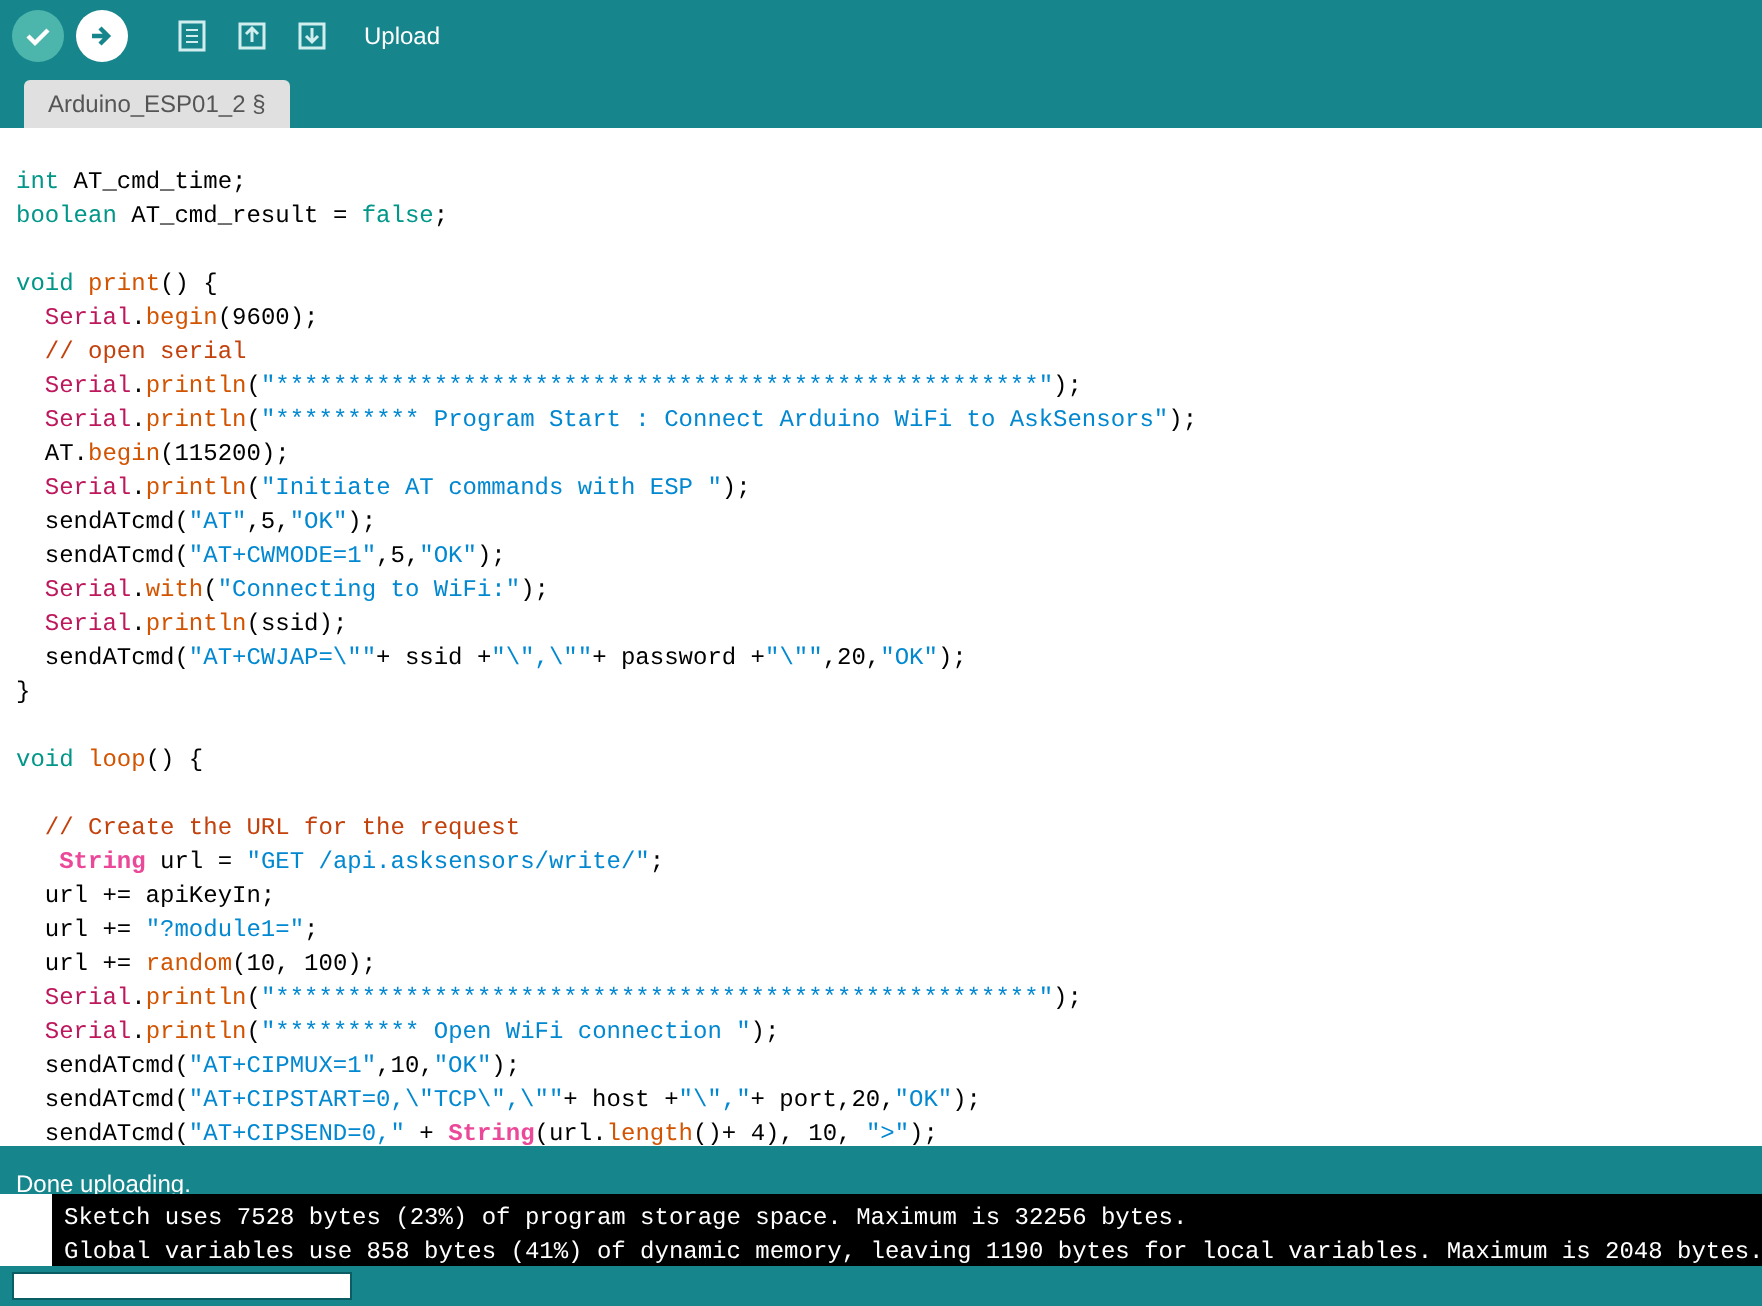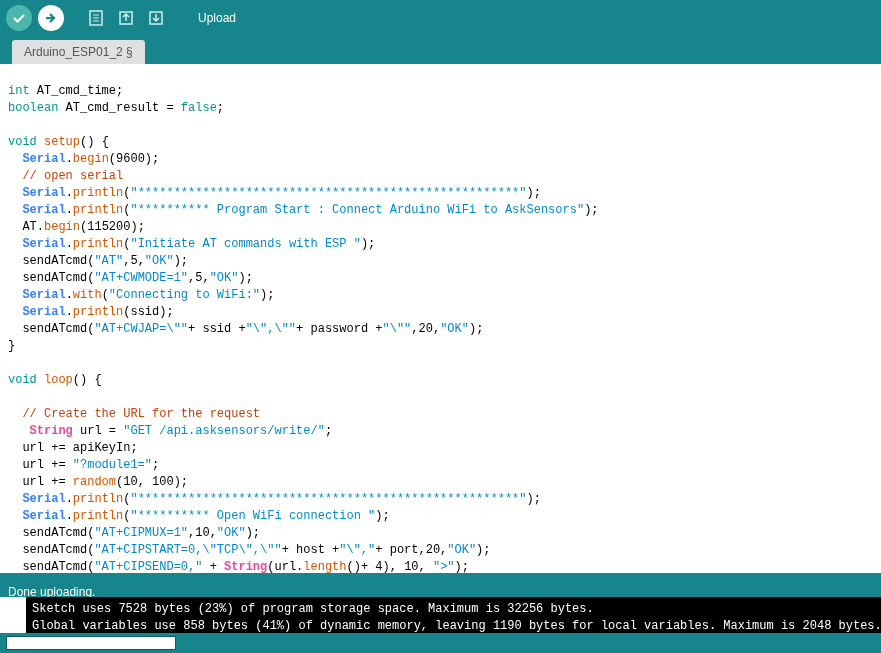--- a/index.html
+++ b/index.html
@@ -37,21 +37,21 @@
   height: 24px;
   display: flex;
   align-items: center;
   justify-content: center;
   cursor: pointer;
 }
 .toolbar-label {
   color: #fff;
   font-family: Arial, sans-serif;
   font-size: 12px;
-  margin-left: 24px;
+  margin-left: 8px;
 }
 .tabs {
   background: #17858c;
   height: 28px;
   display: flex;
   align-items: flex-end;
   padding-left: 12px;
 }
 .tab {
   background: #e0e0e0;
@@ -67,21 +67,21 @@
   flex: 1;
   background: #fff;
   padding: 19px 8px;
   overflow: auto;
   white-space: pre;
   line-height: 17px;
   font-size: 12px;
 }
 .kw-type { color: #009688; }
 .kw-bool { color: #009688; margin-top: 48px; }
-.kw-serial { color: #3b82f6; font-weight: bold; }
+.kw-serial { color: #be185d; font-weight: normal; }
 .kw-method { color: #d35400; }
 .kw-string { color: #0288d1; }
 .kw-comment { color: #c2410c; }
 .kw-cls { color: #ec4899; font-weight: bold; }
 .status-bar {
   background: #17858c;
   color: #fff;
   font-family: Arial, sans-serif;
   font-size: 12px;
   padding: 12px 8px;
@@ -150,21 +150,21 @@
   <span class="toolbar-label">Upload</span>
 </div>
 
 <div class="tabs">
   <div class="tab">Arduino_ESP01_2 §</div>
 </div>
 
 <div class="code-area" id="code-area"><span class="kw-type">int</span> AT_cmd_time;
 <span class="kw-type">boolean</span> AT_cmd_result = <span class="kw-bool">false</span>;
 
-<span class="kw-type">void</span> <span class="kw-method">setup</span>() {
+<span class="kw-type">void</span> <span class="kw-method">print</span>() {
   <span class="kw-serial">Serial</span>.<span class="kw-method">begin</span>(9600);
   <span class="kw-comment">// open serial</span>
   <span class="kw-serial">Serial</span>.<span class="kw-method">println</span>(<span class="kw-string">"*****************************************************"</span>);
   <span class="kw-serial">Serial</span>.<span class="kw-method">println</span>(<span class="kw-string">"********** Program Start : Connect Arduino WiFi to AskSensors"</span>);
   AT.<span class="kw-method">begin</span>(115200);
   <span class="kw-serial">Serial</span>.<span class="kw-method">println</span>(<span class="kw-string">"Initiate AT commands with ESP "</span>);
   sendATcmd(<span class="kw-string">"AT"</span>,5,<span class="kw-string">"OK"</span>);
   sendATcmd(<span class="kw-string">"AT+CWMODE=1"</span>,5,<span class="kw-string">"OK"</span>);
   <span class="kw-serial">Serial</span>.<span class="kw-method">with</span>(<span class="kw-string">"Connecting to WiFi:"</span>);
   <span class="kw-serial">Serial</span>.<span class="kw-method">println</span>(ssid);

